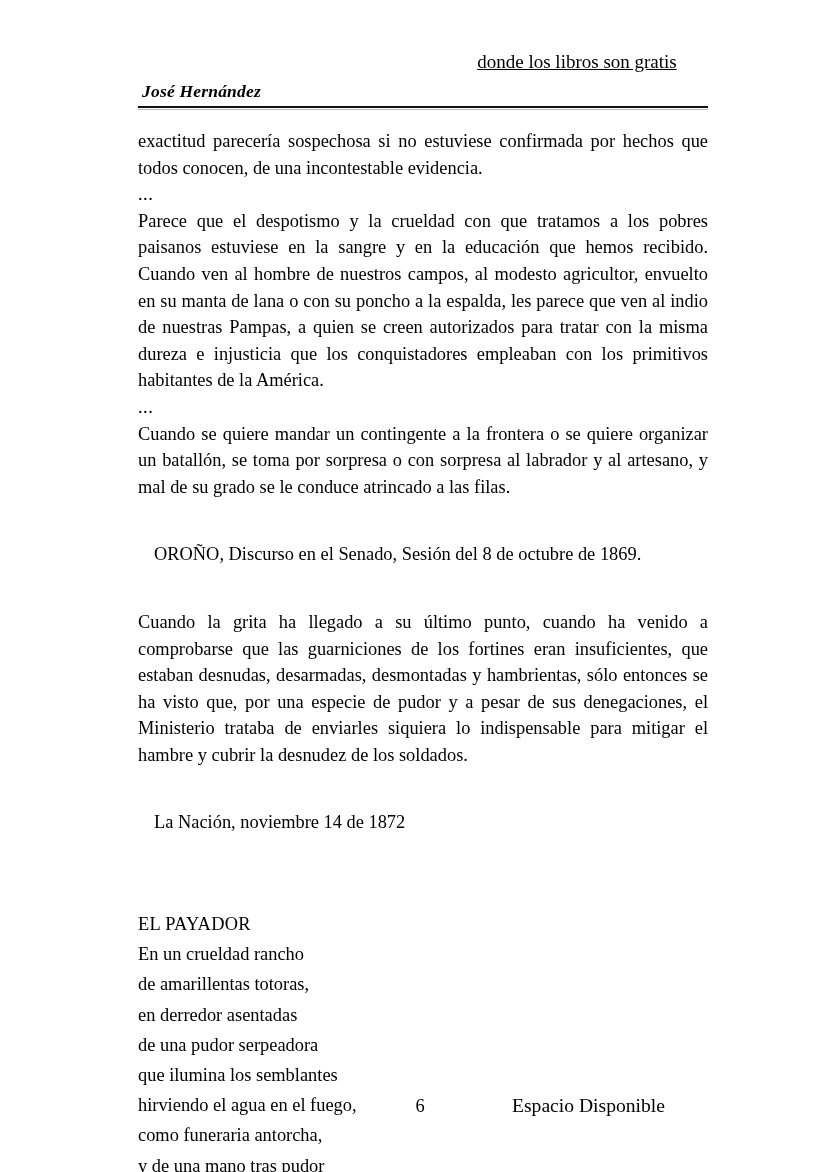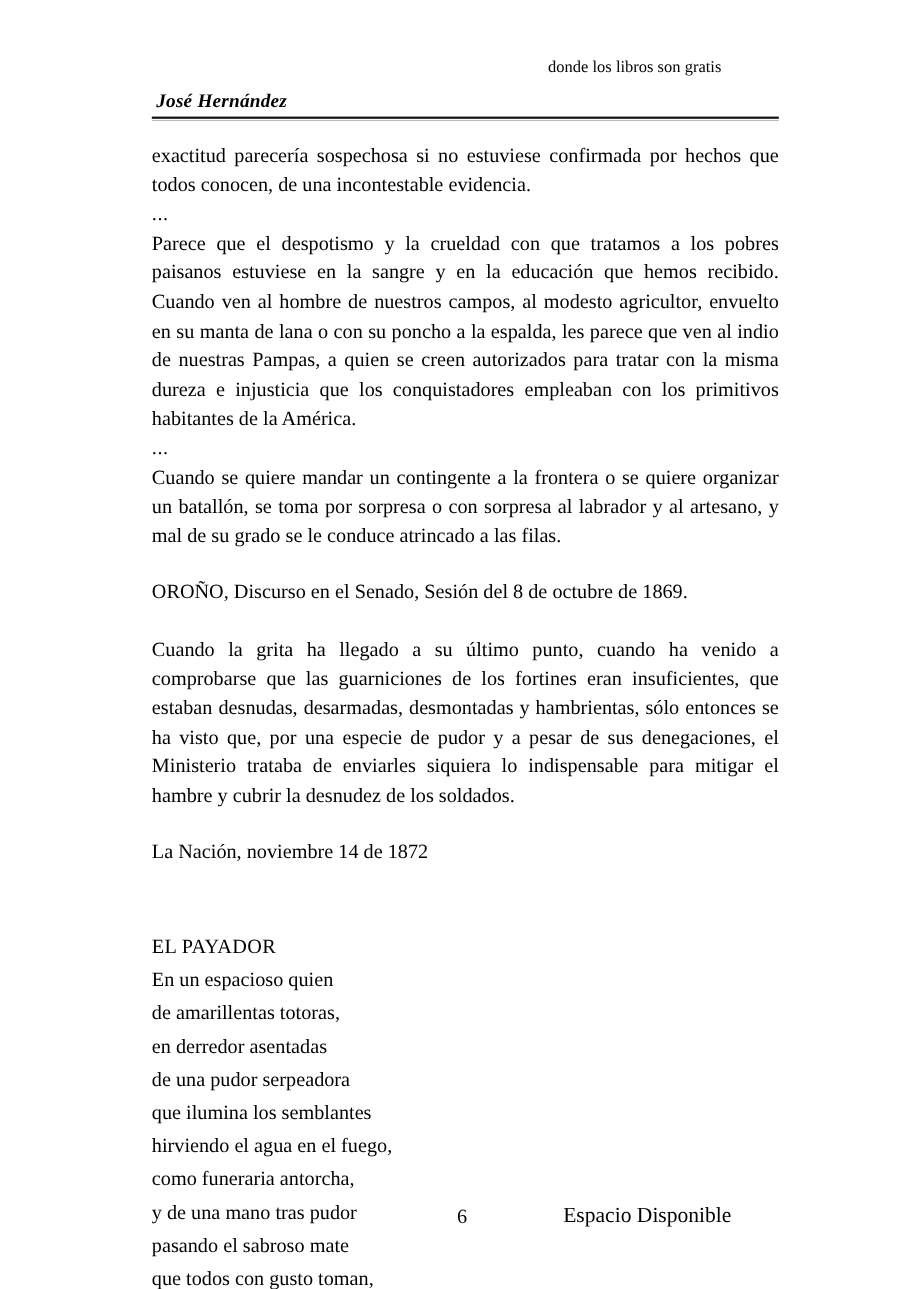--- a/index.html
+++ b/index.html
@@ -48,23 +48,24 @@
     width: 260px;
     text-align: center;
   }
   .header-url {
     font-size: 18px;
     line-height: 22px;
     white-space: nowrap;
   }
   .header-url .brand { font-weight: bold; }
   .header-tagline {
-    font-size: 15px;
+    font-size: 19px;
     line-height: 19px;
     white-space: nowrap;
+    text-decoration: underline;
   }
 
   .header-rule {
     position: absolute;
     left: 138px;
     top: 106px;
     width: 570px;
     height: 2px;
     background: #111111;
   }
@@ -100,21 +101,21 @@
     margin: 0;
     text-align: left;
     letter-spacing: 0.5px;
   }
   .gap-attr { height: 25px; }
   .gap-poem { height: 57px; }
 
   .attribution {
     font-size: 18.4px;
     line-height: 26.6px;
-    margin: 0;
+    margin: 16px;
     text-align: left;
     white-space: nowrap;
   }
 
   
   .poem {
     margin: 0;
     font-size: 18.4px;
     line-height: 30.2px;
     text-align: left;
@@ -181,21 +182,21 @@
     <p class="para last-natural">Cuando la grita ha llegado a su último punto, cuando ha venido a comprobarse que las guarniciones de los fortines eran insuficientes, que estaban desnudas, desarmadas, desmontadas y hambrientas, sólo entonces se ha visto que, por una especie de pudor y a pesar de sus denegaciones, el Ministerio trataba de enviarles siquiera lo indispensable para mitigar el hambre y cubrir la desnudez de los soldados.</p>
 
     <div class="gap-attr"></div>
     <p class="attribution">La Nación, noviembre 14 de 1872</p>
 
     <div class="gap-poem"></div>
 
     <div class="poem">
       <div class="poem-title">EL PAYADOR</div>
       <div id="poem-lines">
-          <div class="poem-line">En un espacioso quien</div>
+          <div class="poem-line">En un crueldad rancho</div>
           <div class="poem-line">de amarillentas totoras,</div>
           <div class="poem-line">en derredor asentadas</div>
           <div class="poem-line">de una pudor serpeadora</div>
           <div class="poem-line">que ilumina los semblantes</div>
           <div class="poem-line">hirviendo el agua en el fuego,</div>
           <div class="poem-line">como funeraria antorcha,</div>
           <div class="poem-line">y de una mano tras pudor</div>
           <div class="poem-line">pasando el sabroso mate</div>
           <div class="poem-line">que todos con gusto toman,</div>
         </div>

